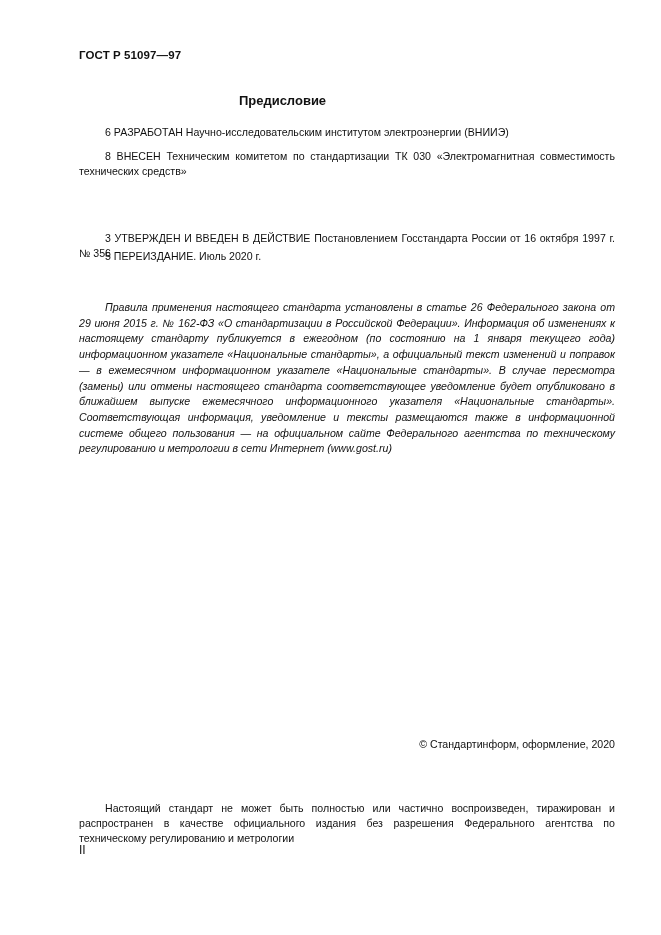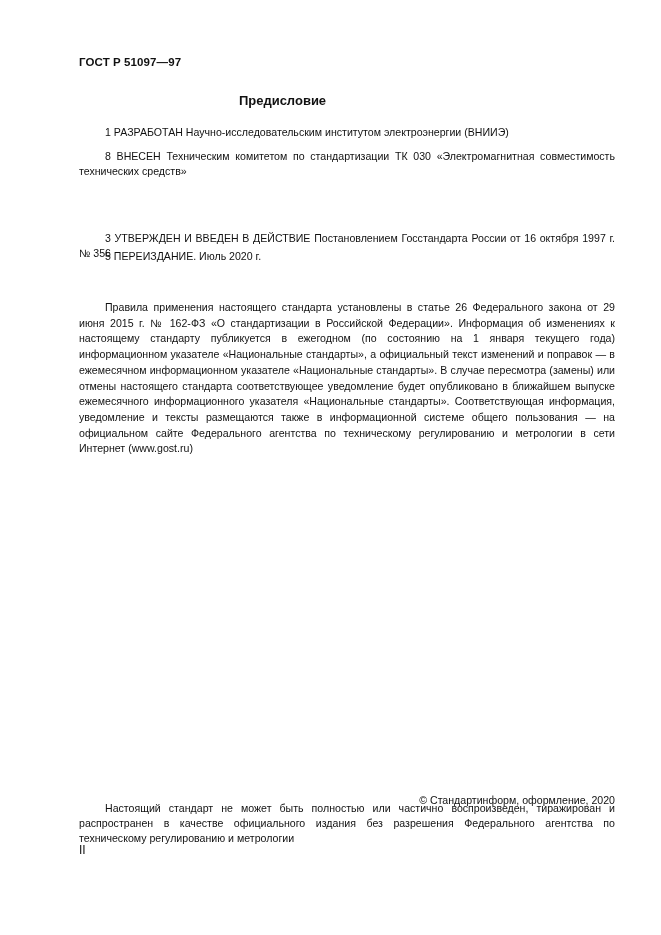--- a/index.html
+++ b/index.html
@@ -17,21 +17,21 @@
     }
     .page {
       position: absolute;
       left: 0; top: 0;
       width: 661px; height: 935px;
       background: #ffffff;
     }
     .header-code {
       position: absolute;
       left: 79px;
-      top: 56px;
+      top: 49px;
       font-size: 11.5px;
       font-weight: bold;
       letter-spacing: 0.1px;
     }
     .title {
       position: absolute;
       left: 0;
       width: 537px;
       top: 93px;
       text-align: center;
@@ -41,21 +41,21 @@
     .title span { position: relative; left: 14px; }
     .block {
       position: absolute;
       left: 79px;
       width: 536px;
       font-size: 10.6px;
       line-height: 15px;
       text-align: justify;
     }
     .indent { text-indent: 26px; }
-    .italic { line-height: 15.7px; }
+    .italic { font-style: italic; line-height: 15.7px; }
     .right {
       position: absolute;
       left: 79px;
       width: 536px;
       text-align: right;
       font-size: 10.6px;
       line-height: 16px;
     }
     .page-num {
       position: absolute;
@@ -68,30 +68,30 @@
 <body>
 
 <div class="page">
 
   <div class="header-code">ГОСТ Р 51097—97</div>
 
   <div class="title">
     <span>Предисловие</span>
   </div>
 
-  <div class="block indent" style="top:125px;">1 РАЗРАБОТАН Научно-исследовательским институтом электроэнергии (ВНИИЭ)</div>
+  <div class="block indent" style="top:125px;">6 РАЗРАБОТАН Научно-исследовательским институтом электроэнергии (ВНИИЭ)</div>
 
   <div class="block indent" style="top:149px;">8 ВНЕСЕН Техническим комитетом по стандартизации ТК 030 «Электромагнитная совместимость технических средств»</div>
 
   <div class="block indent" style="top:187px;margin-top:44px;">3 УТВЕРЖДЕН И ВВЕДЕН В ДЕЙСТВИЕ Постановлением Госстандарта России от 16 октября 1997 г. № 356</div>
 
 
   <div class="block indent" style="top:249px;">5 ПЕРЕИЗДАНИЕ. Июль 2020 г.</div>
 
   <div class="block indent italic" style="top:300px;">Правила применения настоящего стандарта установлены в статье 26 Федерального закона от 29 июня 2015 г. № 162-ФЗ «О стандартизации в Российской Федерации». Информация об изменениях к настоящему стандарту публикуется в ежегодном (по состоянию на 1 января текущего года) информационном указателе «Национальные стандарты», а официальный текст изменений и поправок — в ежемесячном информационном указателе «Национальные стандарты». В случае пересмотра (замены) или отмены настоящего стандарта соответствующее уведомление будет опубликовано в ближайшем выпуске ежемесячного информационного указателя «Национальные стандарты». Соответствующая информация, уведомление и тексты размещаются также в информационной системе общего пользования — на официальном сайте Федерального агентства по техническому регулированию и метрологии в сети Интернет (www.gost.ru)</div>
 
-  <div class="right" style="top:792px;">© Стандартинформ, оформление, 2020</div>
+  <div class="right" style="top:736px;">© Стандартинформ, оформление, 2020</div>
 
   <div class="block indent" style="top:801px;">Настоящий стандарт не может быть полностью или частично воспроизведен, тиражирован и распространен в качестве официального издания без разрешения Федерального агентства по техническому регулированию и метрологии</div>
 
   <div class="page-num">II</div>
 
 </div>
 
 </body></html>

